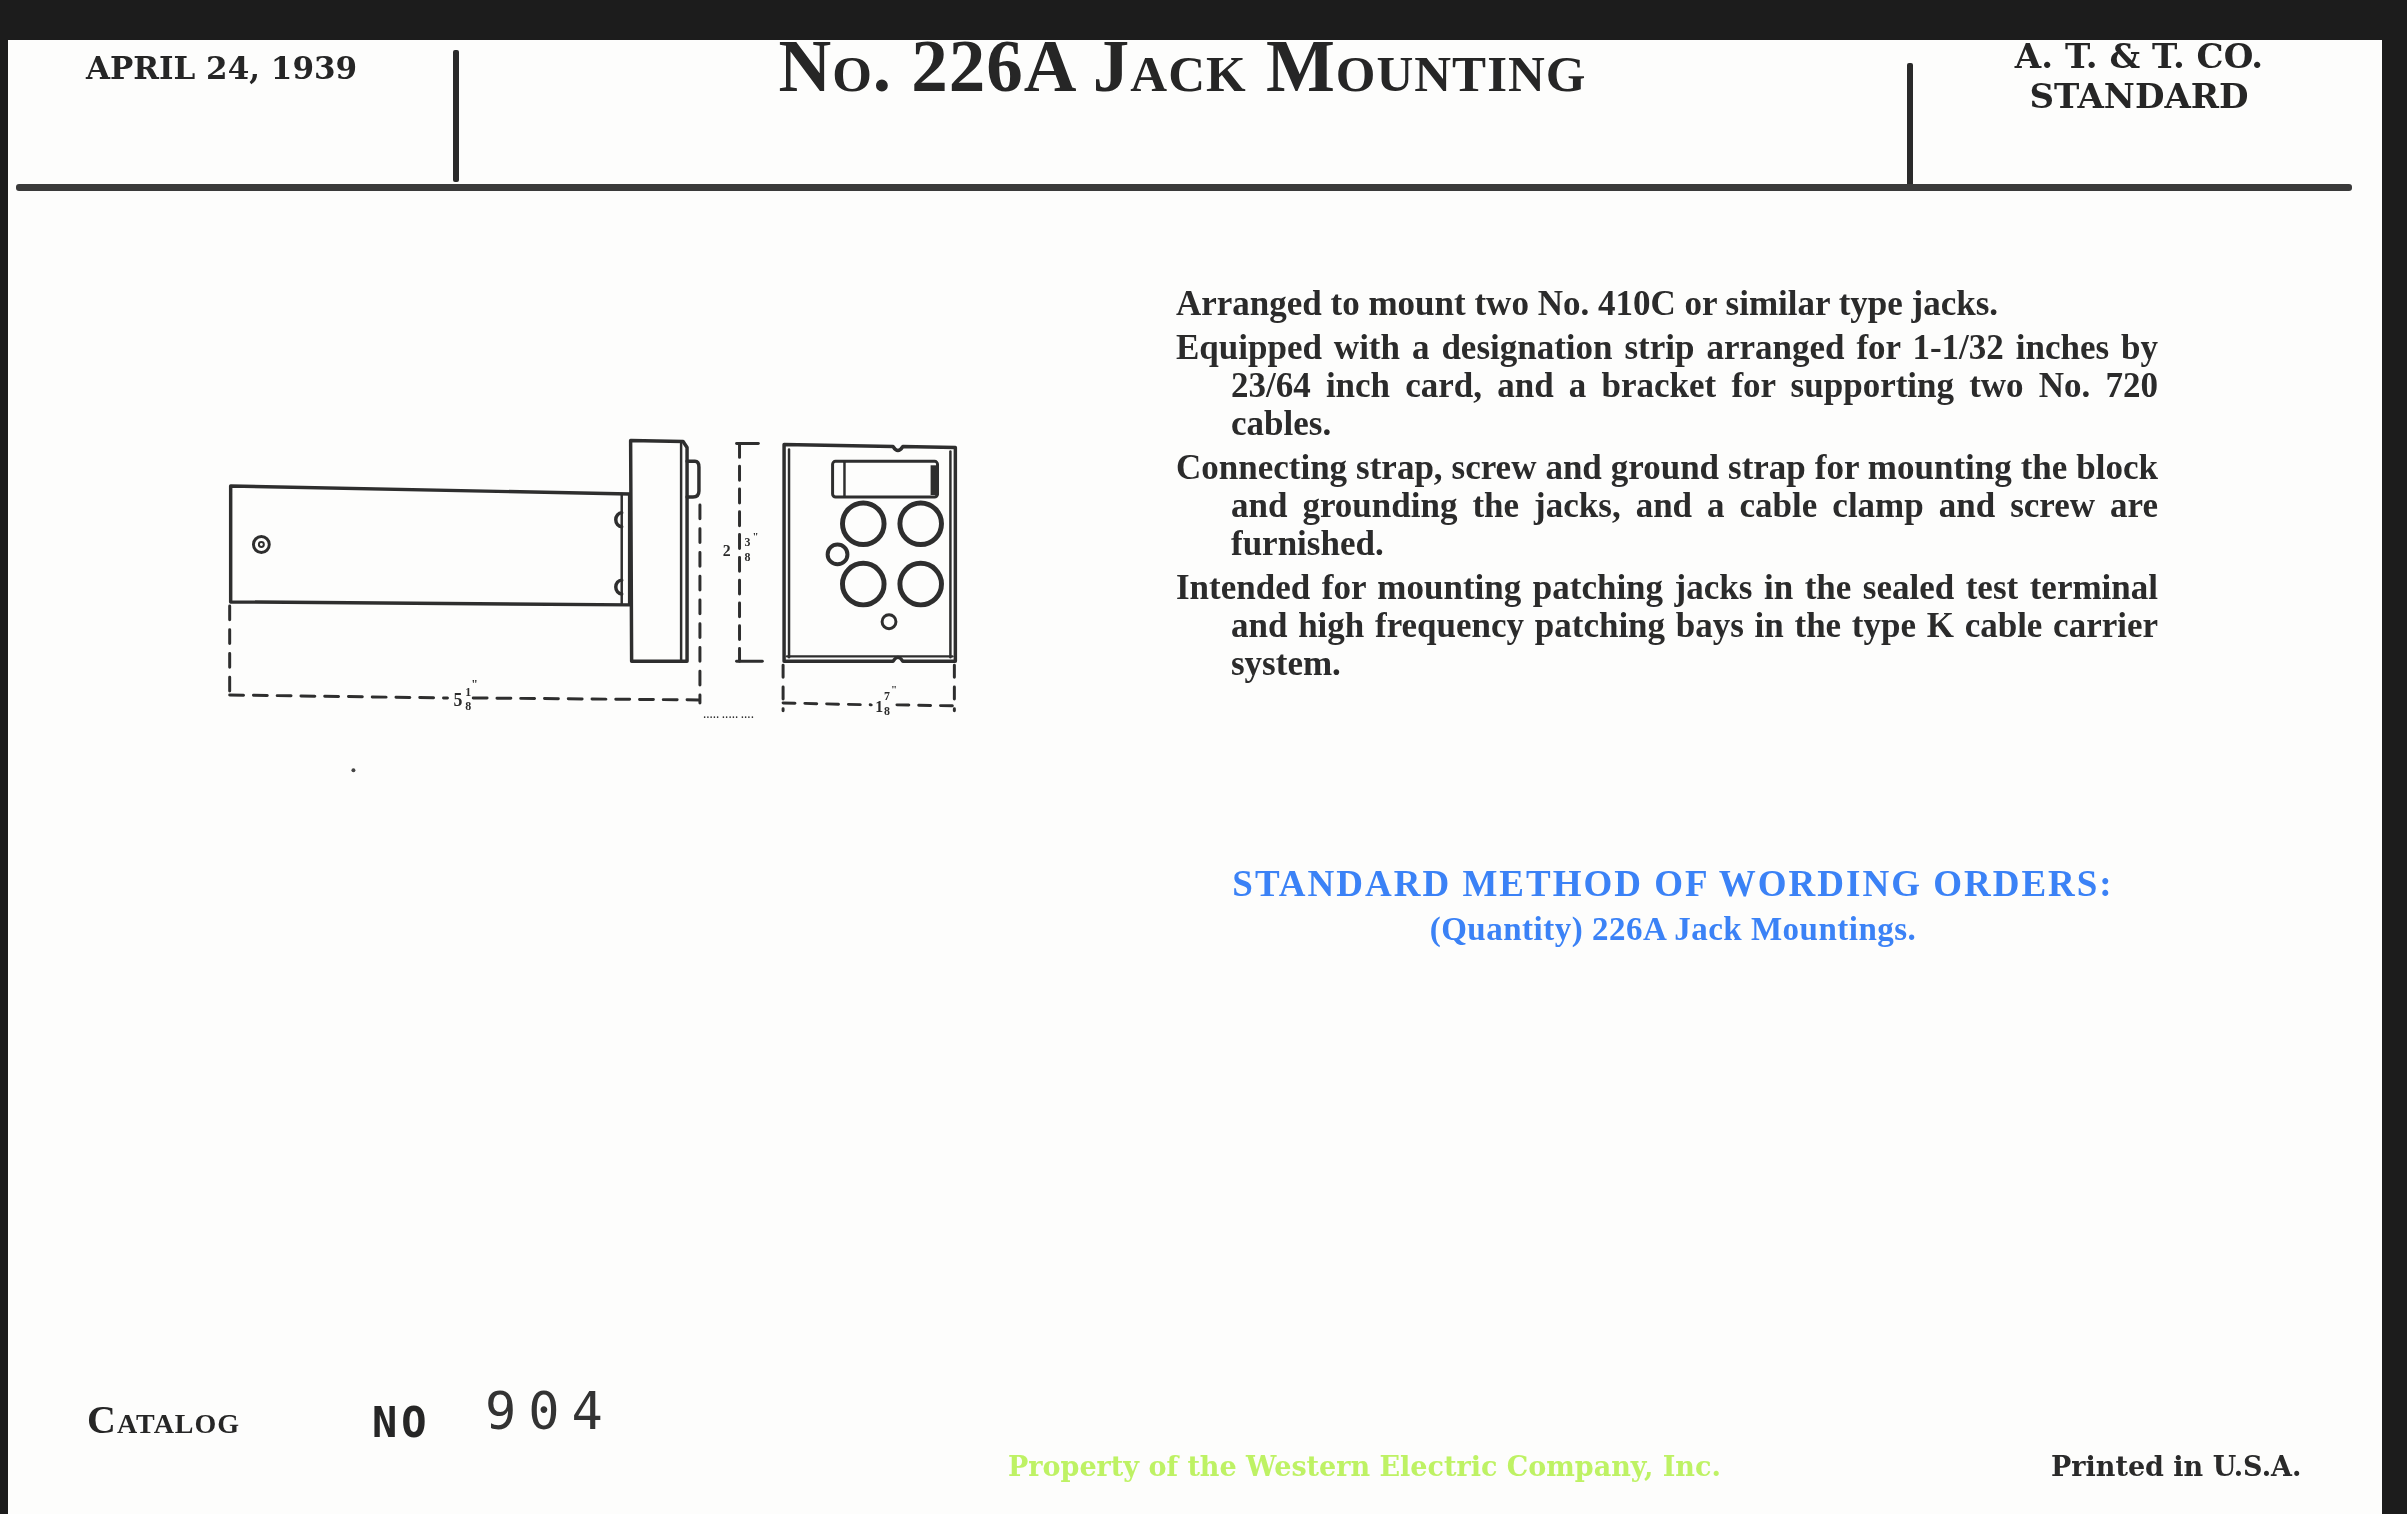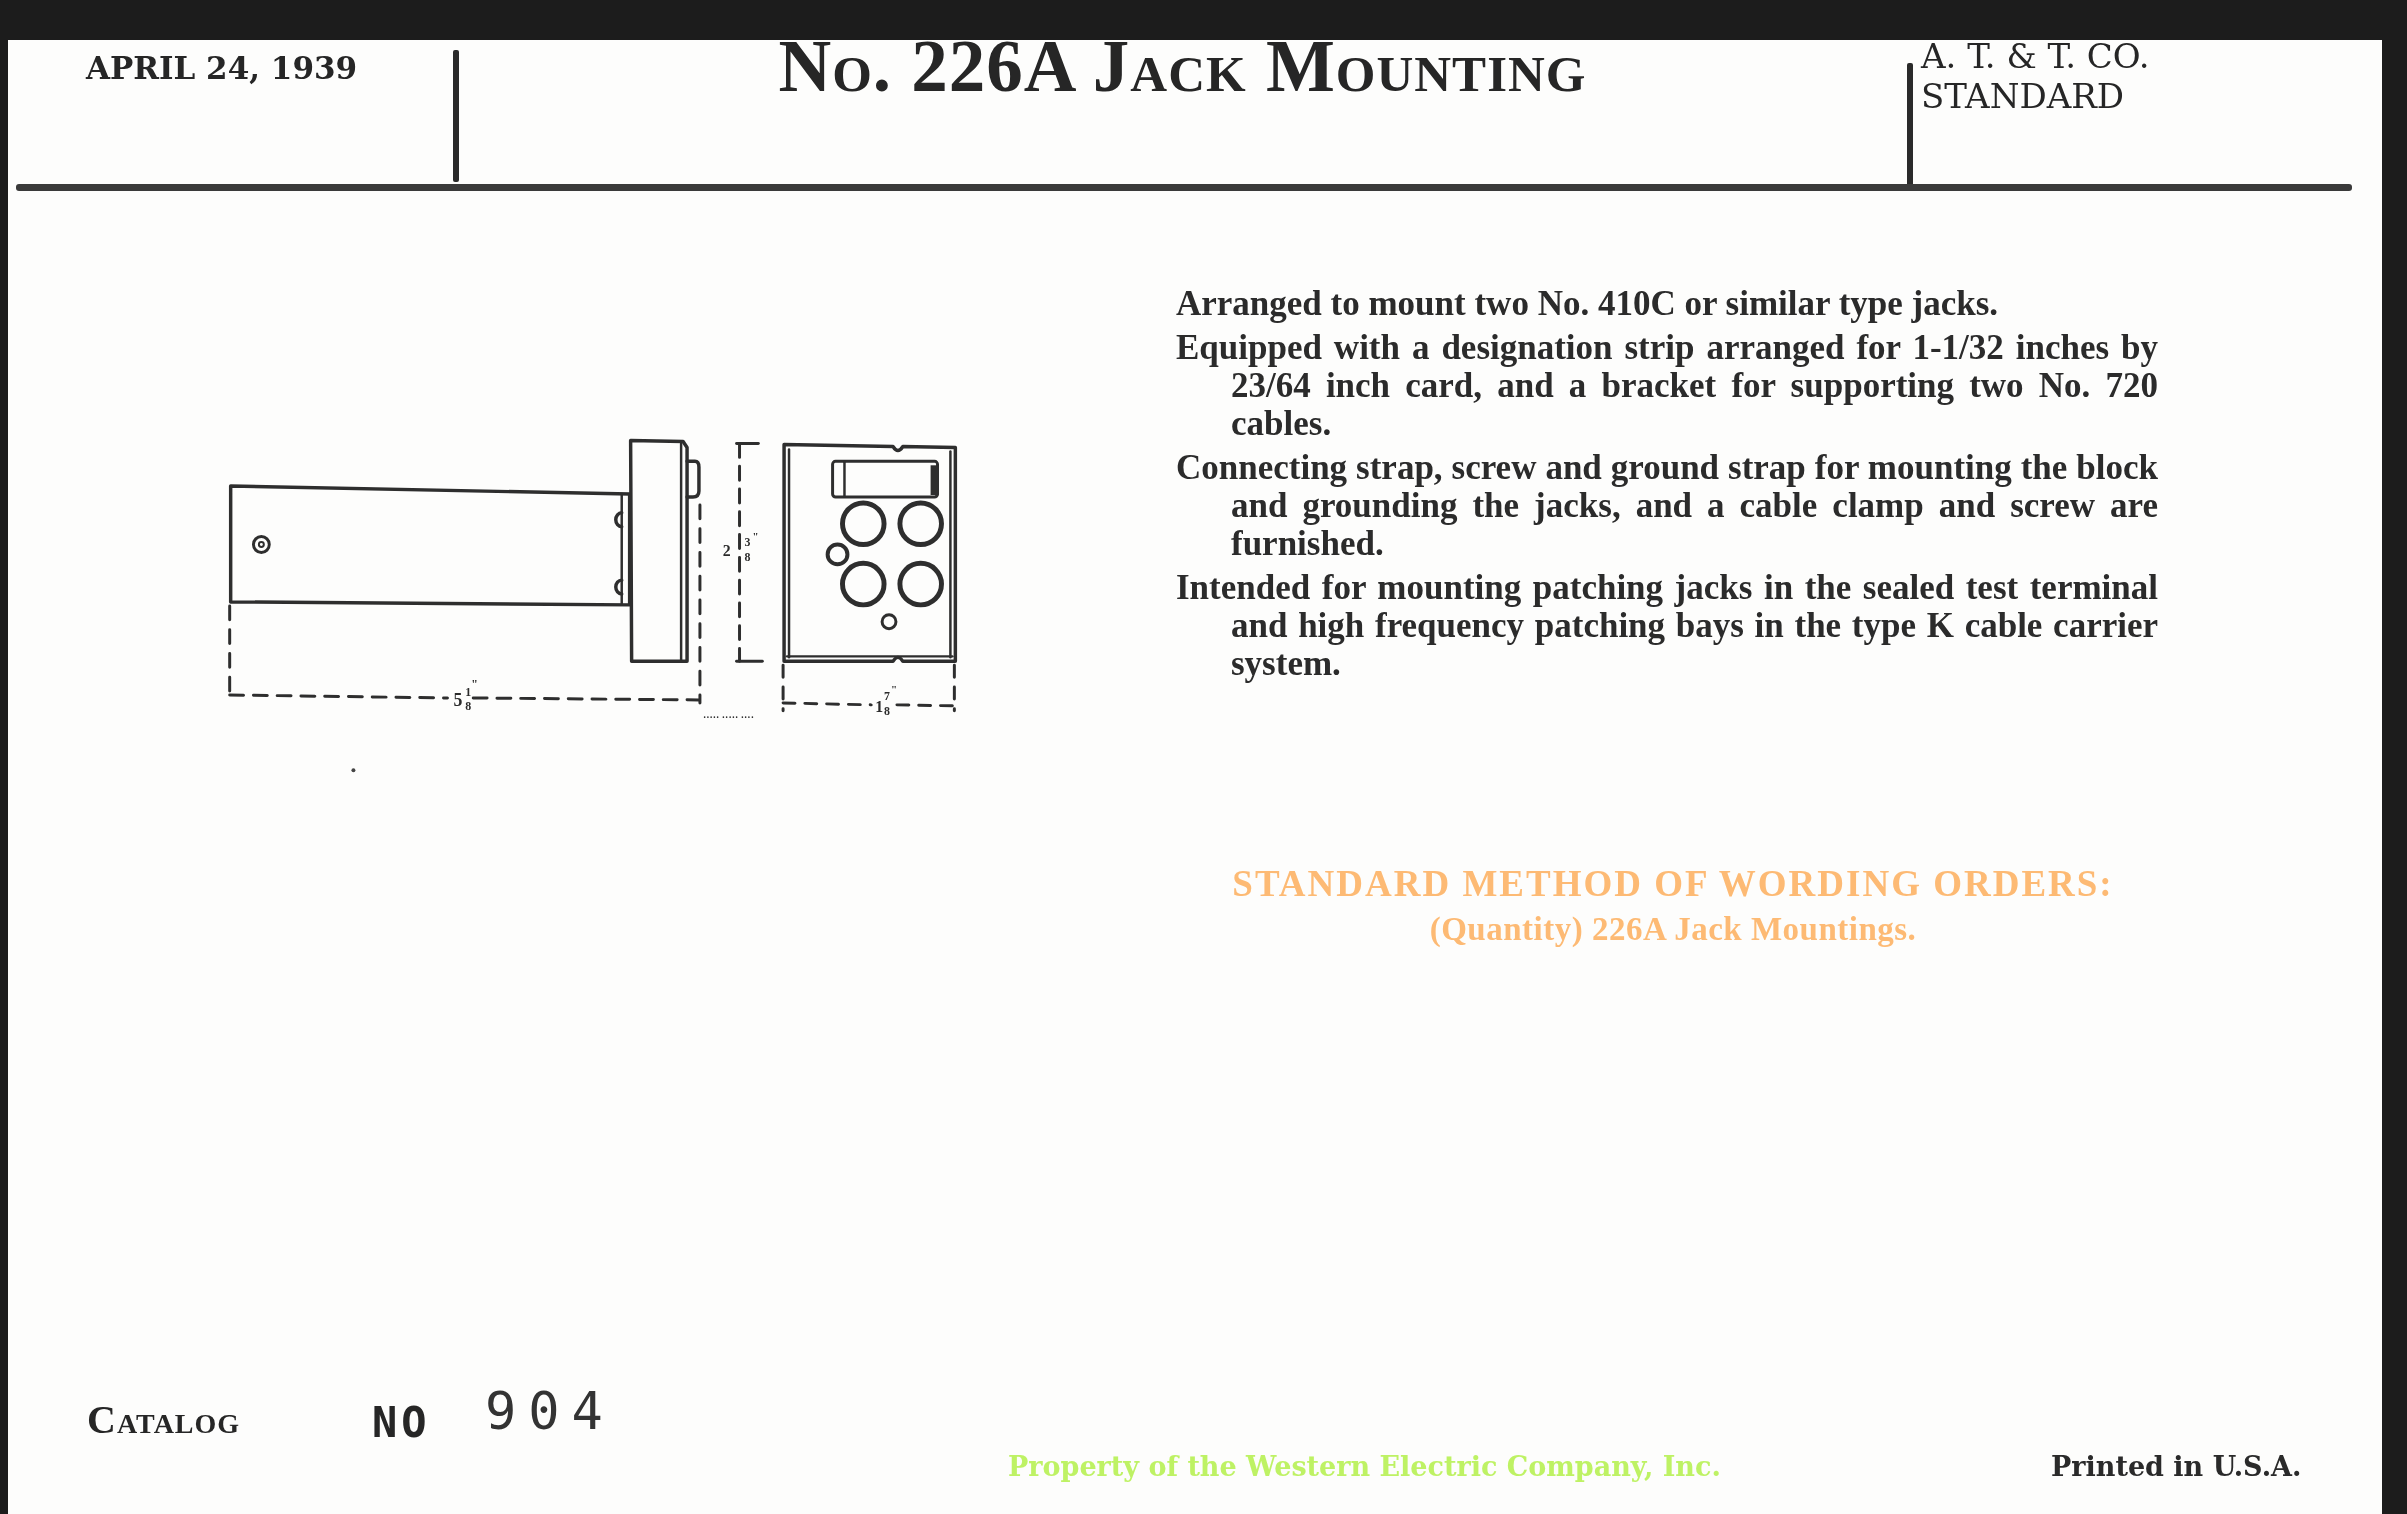--- a/index.html
+++ b/index.html
@@ -19,36 +19,36 @@
   .date {
     position:absolute; left:83px; top:50px; width:277px; text-align:center;
     font-family:"DejaVu Serif", serif; font-weight:bold; font-size:31px; letter-spacing:0px;
   }
   .title {
     position:absolute; left:455px; top:25px; width:1455px; text-align:center;
     font-family:"Liberation Serif", serif; font-weight:bold; font-size:73px;
     font-variant:small-caps; letter-spacing:1px;
   }
   .std {
-    position:absolute; left:1921px; top:36px; width:436px; 
-    font-family:"DejaVu Serif", serif; font-weight:normal; font-size:34px; line-height:40px;
+    position:absolute; left:1921px; top:36px; width:436px; text-align:center;
+    font-family:"DejaVu Serif", serif; font-weight:bold; font-size:34px; line-height:40px;
   }
   
   .desc {
     position:absolute; left:1176px; top:285px; width:982px;
     font-family:"Liberation Serif", serif; font-weight:bold; font-size:35px;
     line-height:38px; text-align:justify; color:#2b2b2b;
   }
   .desc p {
     margin:0 0 6px 0; padding-left:55px; text-indent:-55px;
     text-align-last:left;
   }
   .order {
     position:absolute; left:1168px; top:861px; width:1010px; text-align:center;
-    font-family:"Liberation Serif", serif; font-weight:bold; color:#fdba74;
+    font-family:"Liberation Serif", serif; font-weight:bold; color:#3b82f6;
   }
   .order .h { font-size:37px; letter-spacing:2px; line-height:46px; }
   .order .s { font-size:33px; line-height:44px; letter-spacing:0.5px;text-align:center; }
   
   .catalog {
     position:absolute; left:87px; top:1396px;
     font-family:"Liberation Serif", serif; font-weight:bold; font-size:40px;
     font-variant:small-caps; letter-spacing:1px;
   }
   .catno-label {

